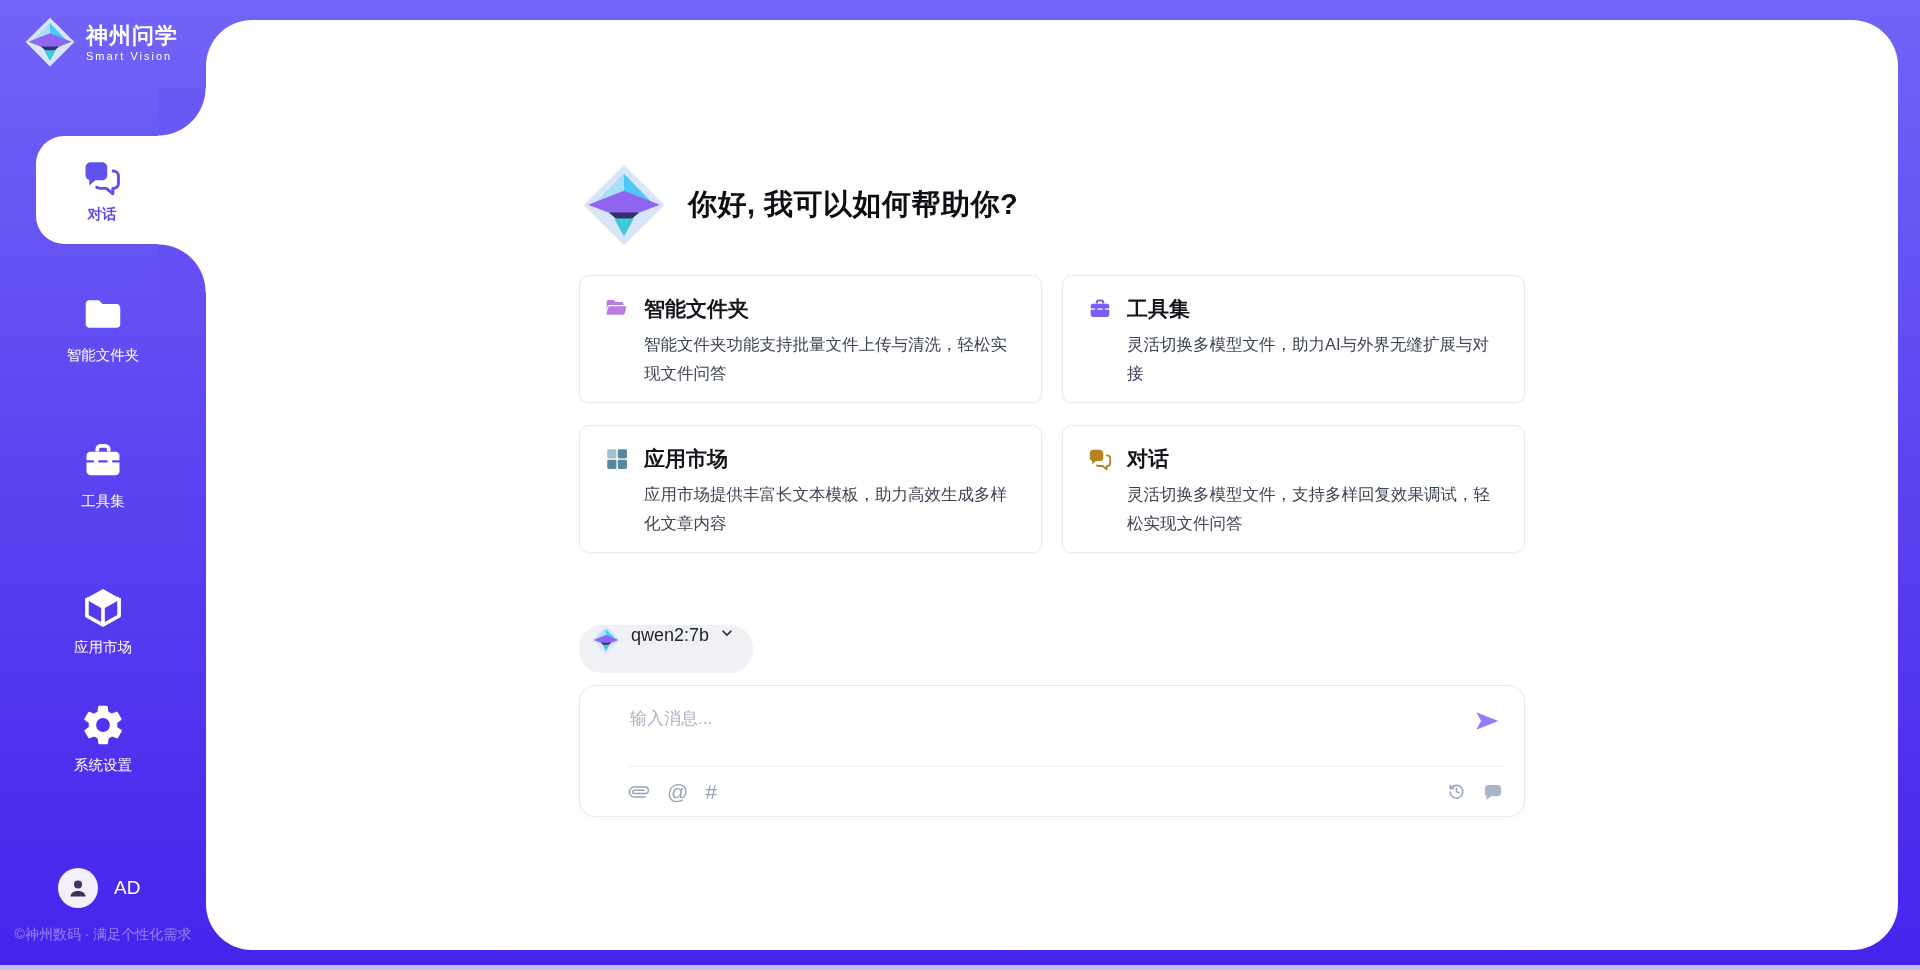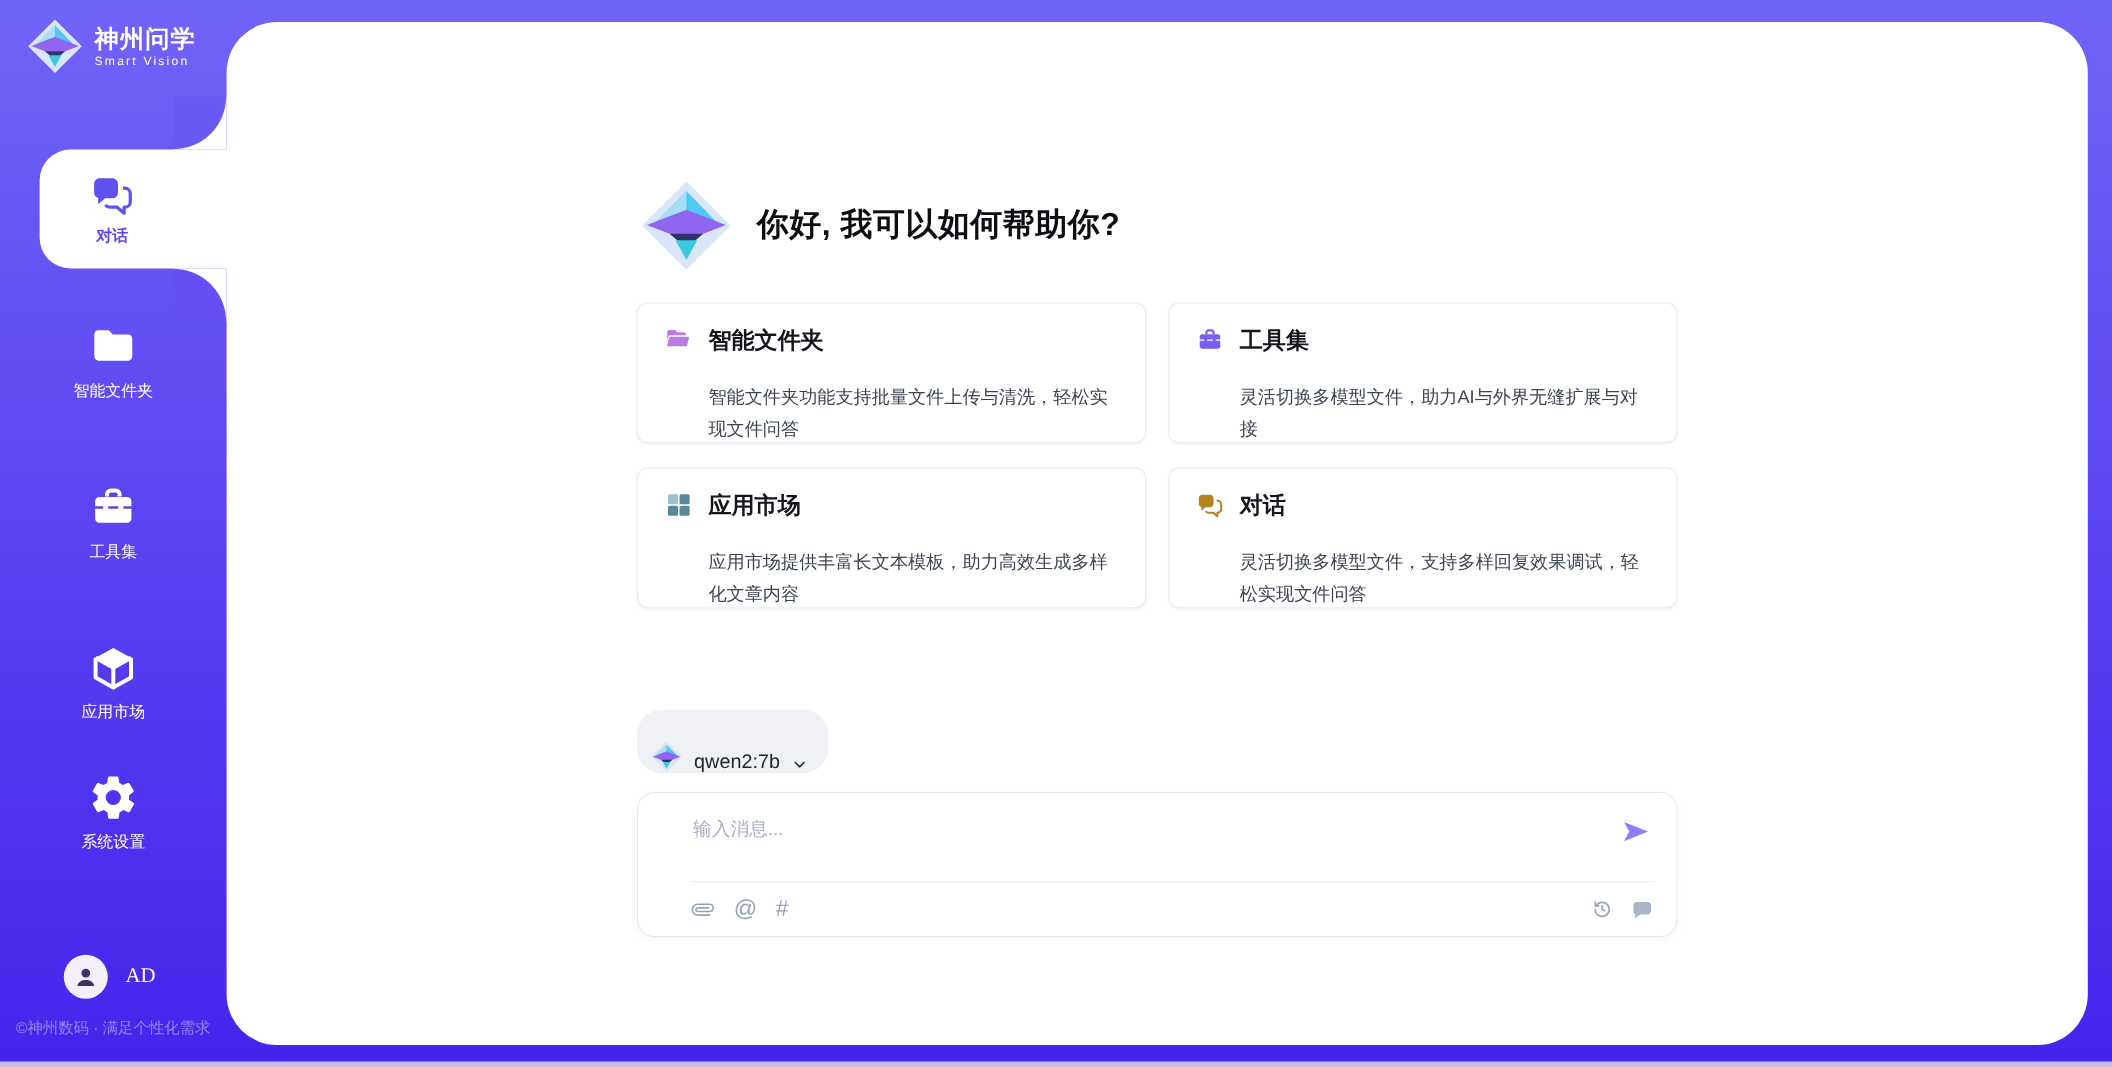--- a/index.html
+++ b/index.html
@@ -47,21 +47,21 @@
 
   .user-row{
     position:absolute; left:58px; top:868px;
     display:flex; align-items:center; gap:16px; cursor:pointer;
   }
   .avatar{
     width:40px; height:40px; border-radius:50%; background:#f4effb;
     display:flex; align-items:center; justify-content:center;
   }
   .avatar svg{ width:24px; height:24px; }
-  .user-name{ color:#fff; font-size:19px;font-family:Liberation Serif, serif; }
+  .user-name{ color:#fff; font-size:19px; }
 
   .side-footer{
     position:absolute; left:0; top:926px; width:206px; text-align:center;
     color:rgba(255,255,255,.42); font-size:14px;
   }
 
   
   .panel{
     position:absolute; left:206px; top:20px; width:1692px; height:930px;
     background:#fff; border-radius:46px; z-index:1;
@@ -73,25 +73,25 @@
   .greeting{ font-size:29px; font-weight:bold; color:#0d0e12; letter-spacing:.5px; }
 
   .cards{ display:grid; grid-template-columns:463px 463px; grid-gap:22px 20px; }
   .card{
     height:128px; background:#fff; border:1px solid #e9ebf1; border-radius:10px;
     padding:19px 24px; cursor:pointer; box-shadow:0 1px 3px rgba(20,20,43,.04);
   }
   .card-head{ display:flex; align-items:center; gap:14px; }
   .card-head svg{ width:26px; height:26px; flex:0 0 26px; }
   .card-title{ font-size:21px; font-weight:bold; color:#15161c; }
-  .card-desc{ margin:24px 0 0 40px; font-size:16.5px; line-height:29px; color:#3d4452; }
+  .card-desc{ margin:7px 0 0 40px; font-size:16.5px; line-height:29px; color:#3d4452; }
 
   .model-chip{
-    margin-top:92px; display:inline-flex; align-items:flex-end; gap:10px;
-    height:58px; padding:0 18px 0 12px; background:#f0f1f5; border-radius:23px; cursor:pointer;
+    margin-top:72px; display:inline-flex; align-items:flex-start; gap:10px;
+    height:48px; padding:0 18px 0 12px; background:#f0f1f5; border-radius:23px; cursor:pointer;
   }
   .model-chip .chip-logo{ width:30px; height:30px; }
   .model-name{ font-size:18px; color:#20242e; }
   .chev{ width:16px; height:16px; }
 
   .composer{
     position:relative; margin-top:12px; width:946px; height:132px;
     border:1px solid #e7e9f2; border-radius:16px; background:#fff;
     box-shadow:0 2px 6px rgba(20,20,43,.03);
     padding-left:28px;

